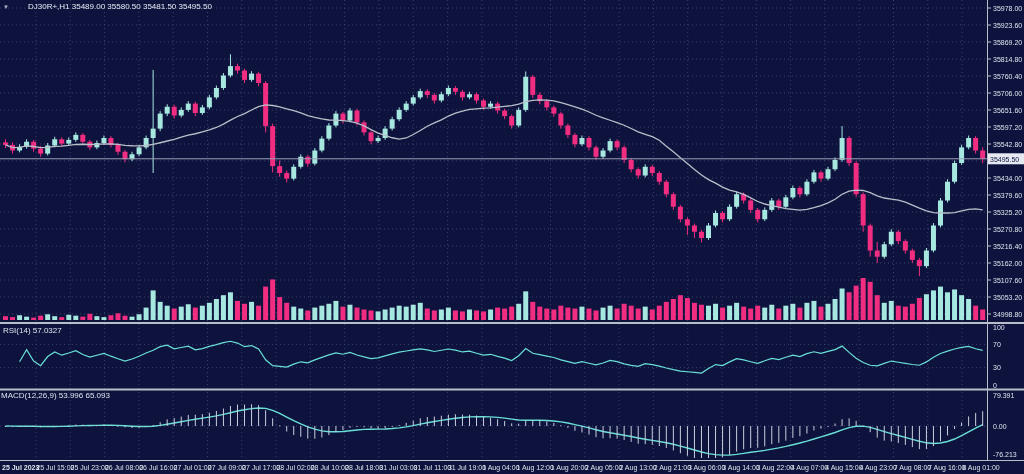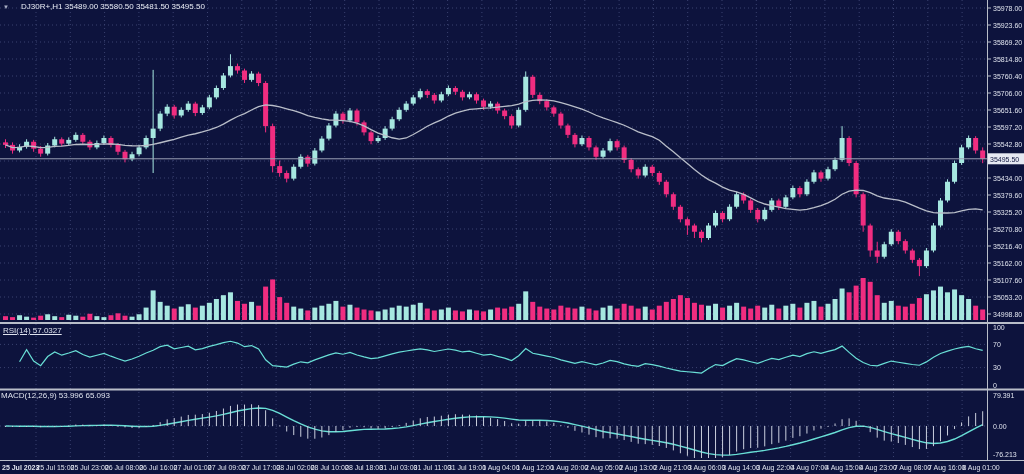--- a/index.html
+++ b/index.html
@@ -1,23 +1,23 @@
 <!DOCTYPE html>
 <html><head>
 <meta charset="utf-8">
 <style>
   html,body{margin:0;padding:0;background:#0d133d;width:1024px;height:474px;overflow:hidden;
     font-family:"Liberation Sans", sans-serif;}
   #root{position:relative;width:1024px;height:474px;background:#0d133d;}
   #chart-svg{position:absolute;left:0;top:0;}
   .overlay{position:absolute;color:#e8ebf4;font-size:8px;white-space:nowrap;z-index:5;
     letter-spacing:0px;}
-  #title-bar{left:3px;top:2px;display:flex;align-items:center;gap:12px;}
+  #title-bar{left:3px;top:2px;display:flex;align-items:center;gap:19px;}
   #title-bar .marker{color:#aab0c6;font-size:6px;}
-  #rsi-label{left:3px;top:326px;color:#dfe3ee;text-decoration:underline;}
+  #rsi-label{left:3px;top:326px;color:#dfe3ee;}
   #macd-label{left:1px;top:391px;color:#dfe3ee;}
 </style>
 </head>
 <body>
 
 <div id="root">
   <svg id="chart-svg" width="1024" height="474">
       <g>
         <line x1="36" y1="0" x2="36" y2="459" stroke="#3a4270" stroke-width="1" stroke-dasharray="1 3"></line>
         <line x1="70.3" y1="0" x2="70.3" y2="459" stroke="#3a4270" stroke-width="1" stroke-dasharray="1 3"></line>

